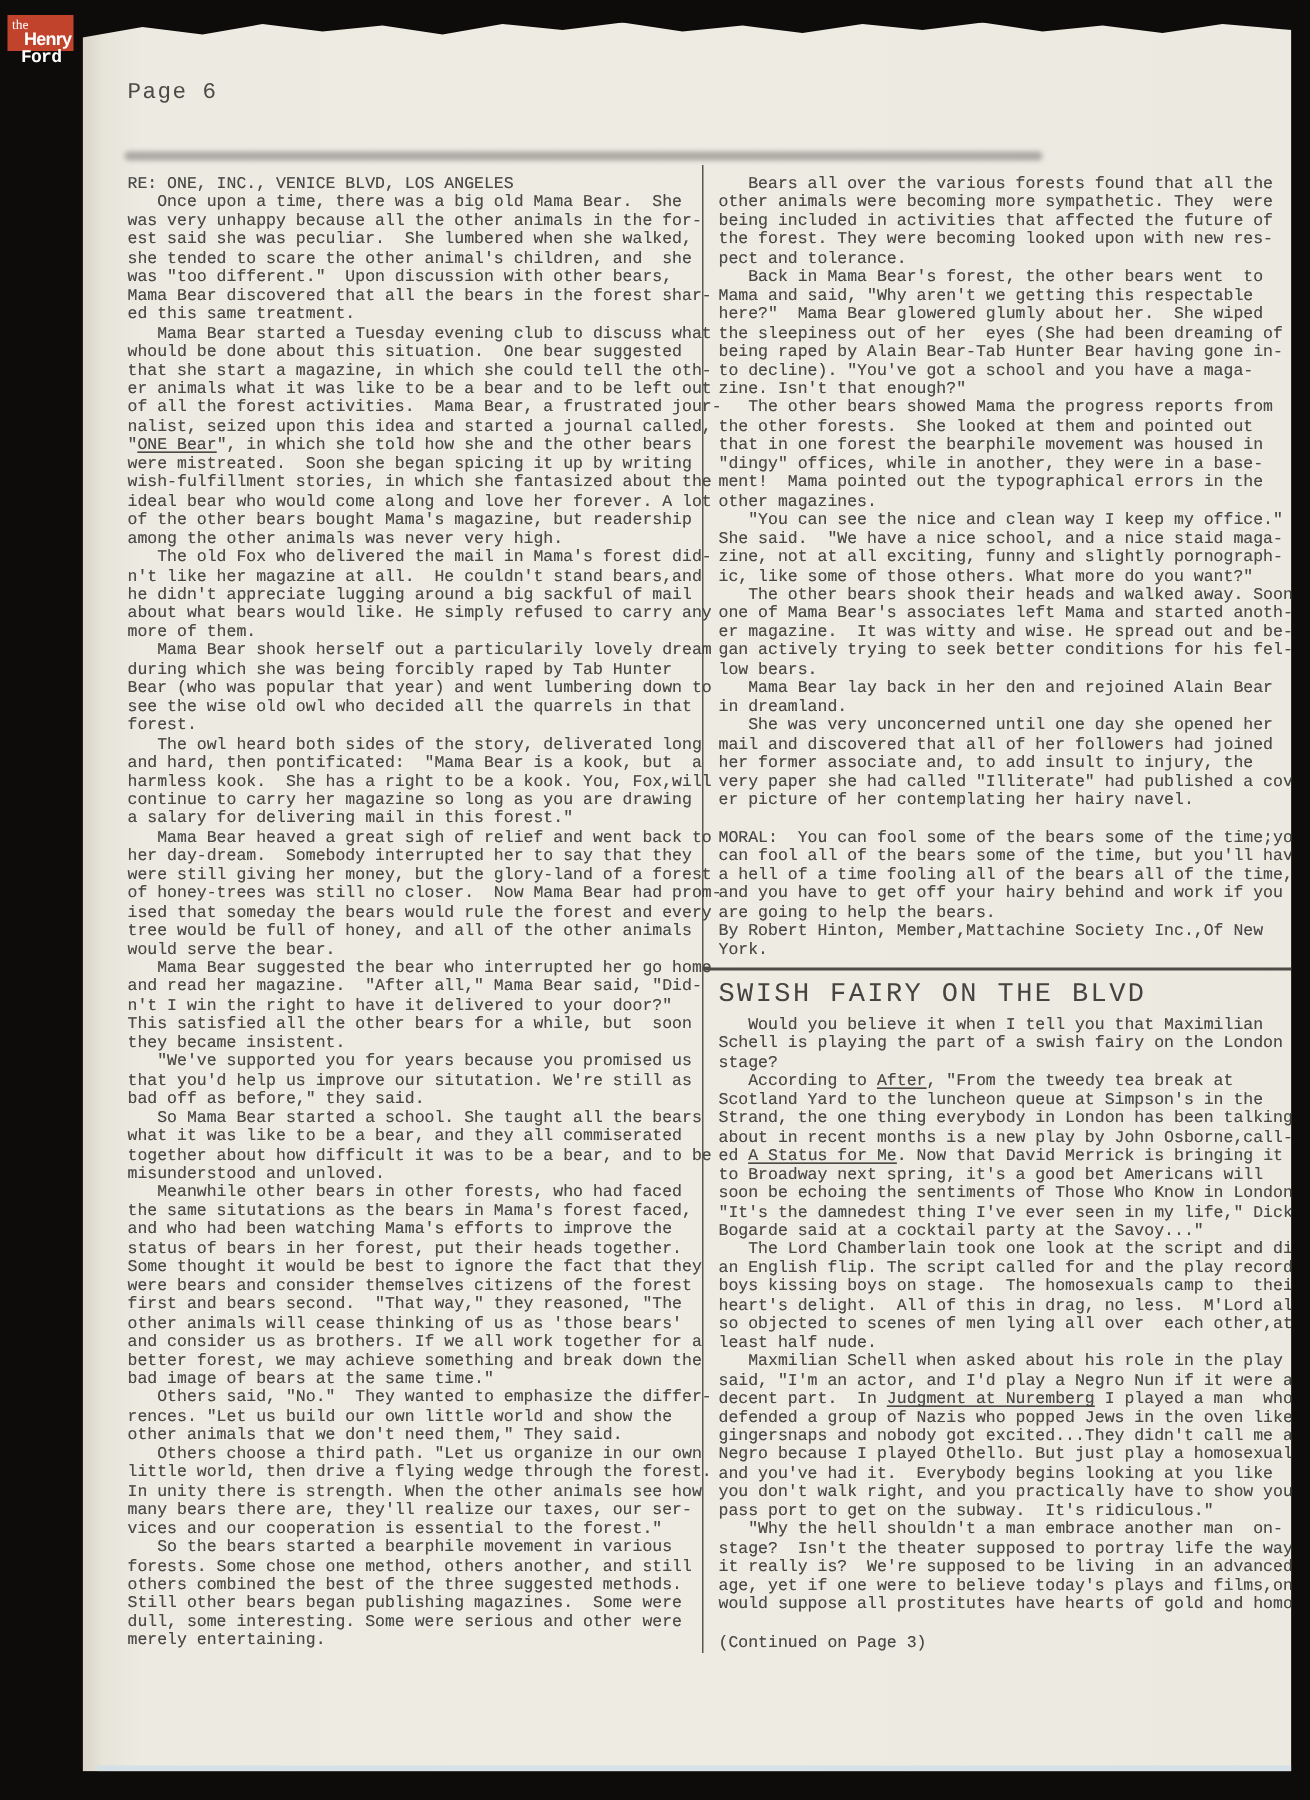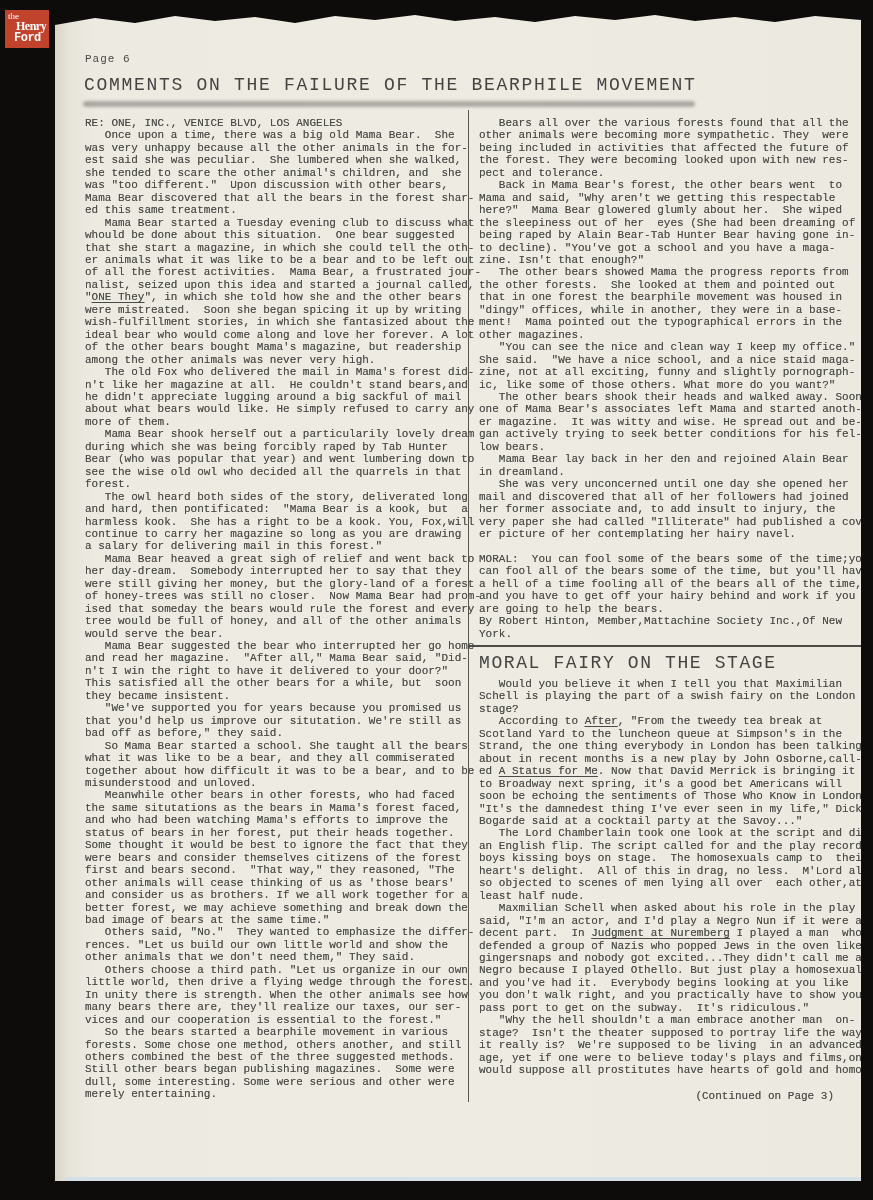--- a/index.html
+++ b/index.html
@@ -19,34 +19,34 @@
       240px 10px,280px 3px,320px 7px,360px 2px,400px 8px,440px 4px,480px 9px,
       520px 3px,560px 7px,600px 2px,640px 8px,680px 4px,720px 9px,760px 3px,
       806px 7px,806px 1168px,0px 1168px);
   }
   .paper::after{ 
     content:"";position:absolute;left:10px;right:0;bottom:0;height:4px;
     background:#cfdfe9;opacity:.8;
   }
   
   .logo{
-    position:absolute;left:5px;top:10px;width:44px;height:38px;
+    position:absolute;left:5px;top:10px;width:44px;height:24px;
     color:#fff;z-index:5;
   }
   .logo .box{
     position:absolute;inset:0;background:#c1432b;
   }
   .logo .the{position:absolute;left:3px;top:1px;font-size:9px;font-family:"Liberation Serif",serif;}
-  .logo .henry{position:absolute;left:11px;top:9px;font-size:12px;font-weight:bold;font-family:Liberation Serif, serif;letter-spacing:-.5px;}
+  .logo .henry{position:absolute;left:11px;top:9px;font-size:12px;font-weight:bold;font-family:Liberation Sans, sans-serif;letter-spacing:-.5px;}
   .logo .ford{position:absolute;left:9px;top:21px;font-size:12px;font-weight:bold;font-family:Liberation Mono, monospace;letter-spacing:-.5px;}
   
   .inner{position:absolute;inset:0;color:#474642;}
   .pagenum{
     position:absolute;left:30px;top:40px;
-    font-size:11px;letter-spacing:1px;color:#4a4945;
+    font-size:15px;letter-spacing:1px;color:#4a4945;
   }
   .main-title{
     position:absolute;left:29px;top:62px;
     font-size:18px;letter-spacing:1.7px;color:#454440;
     white-space:nowrap;
   }
   .title-smudge{
     position:absolute;left:28px;top:88px;width:612px;height:6px;
     background:#5a5955;opacity:.45;filter:blur(1.6px);border-radius:3px;
   }
@@ -61,59 +61,58 @@
     background:#57564f;
   }
   .section-rule{
     height:2px;background:#4c4b45;margin:5px 0 6px -10px;width:392px;
   }
   .swish-title{
     font-size:18px;letter-spacing:1.6px;color:#454440;white-space:nowrap;
     margin:3px 0 5px 0;
   }
   .continued{
-    text-align:right;padding-right:27px;margin-top:13px;
+    text-align:left;padding-right:4px;margin-top:13px;
   }
   .u{text-decoration:underline;text-underline-offset:2px;}
 </style>
 </head>
 <body>
 
 <div class="logo">
   <div class="box"></div>
   <span class="the">the</span>
   <span class="henry">Henry</span>
   <span class="ford">Ford</span>
 </div>
 
 <div class="paper">
   <div class="inner">
 
     <div class="pagenum">Page 6</div>
 
-    <div class="main-title">COMMENTS ON THE FAILURE OF THE BEARPHILE MOVEMENT</div>
     <div class="title-smudge"></div>
 
     <div class="col-divider"></div>
 
     <div class="col-left typebody"><span>RE: ONE, INC., VENICE BLVD, LOS ANGELES
    Once upon a time, there was a big old Mama Bear.  She
 was very unhappy because all the other animals in the for-
 est said she was peculiar.  She lumbered when she walked,
 she tended to scare the other animal's children, and  she
 was "too different."  Upon discussion with other bears,
 Mama Bear discovered that all the bears in the forest shar-
 ed this same treatment.
    Mama Bear started a Tuesday evening club to discuss what
 whould be done about this situation.  One bear suggested
 that she start a magazine, in which she could tell the oth-
 er animals what it was like to be a bear and to be left out
 of all the forest activities.  Mama Bear, a frustrated jour-
 nalist, seized upon this idea and started a journal called,
-"</span><span class="u">ONE They</span><span>", in which she told how she and the other bears
+"</span><span class="u">ONE Bear</span><span>", in which she told how she and the other bears
 were mistreated.  Soon she began spicing it up by writing
 wish-fulfillment stories, in which she fantasized about the
 ideal bear who would come along and love her forever. A lot
 of the other bears bought Mama's magazine, but readership
 among the other animals was never very high.
    The old Fox who delivered the mail in Mama's forest did-
 n't like her magazine at all.  He couldn't stand bears,and
 he didn't appreciate lugging around a big sackful of mail
 about what bears would like. He simply refused to carry any
 more of them.
@@ -211,21 +210,21 @@
 MORAL:  You can fool some of the bears some of the time;you
 can fool all of the bears some of the time, but you'll have
 a hell of a time fooling all of the bears all of the time,
 and you have to get off your hairy behind and work if you
 are going to help the bears.
 By Robert Hinton, Member,Mattachine Society Inc.,Of New
 York.</span></div>
 
       <div class="section-rule"></div>
 
-      <div class="swish-title">MORAL FAIRY ON THE STAGE</div>
+      <div class="swish-title">SWISH FAIRY ON THE BLVD</div>
 
       <div class="typebody"><span>   Would you believe it when I tell you that Maximilian
 Schell is playing the part of a swish fairy on the London
 stage?
    According to </span><span class="u">After</span><span>, "From the tweedy tea break at
 Scotland Yard to the luncheon queue at Simpson's in the
 Strand, the one thing everybody in London has been talking
 about in recent months is a new play by John Osborne,call-
 ed </span><span class="u">A Status for Me</span><span>. Now that David Merrick is bringing it
 to Broadway next spring, it's a good bet Americans will

